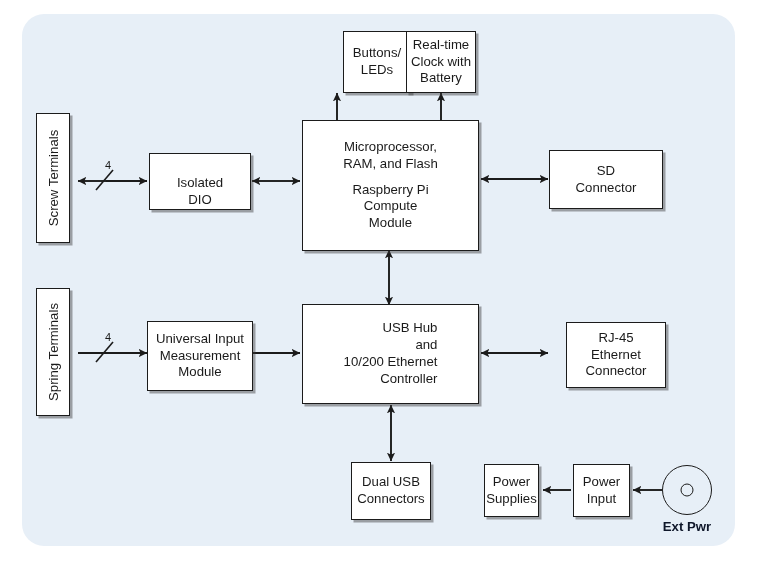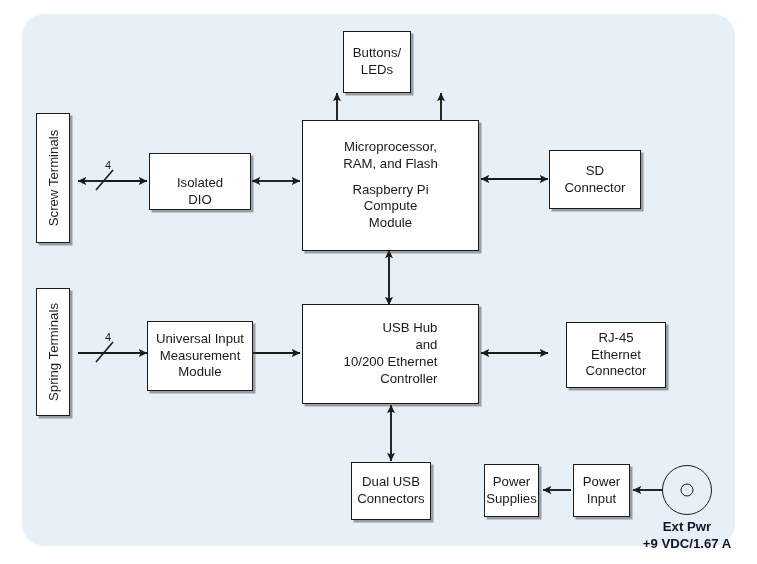--- a/index.html
+++ b/index.html
@@ -159,33 +159,40 @@
     <span>Spring Terminals</span>
   </div>
 
   <div class="box" style="left:303px; top:31px; width:68px; height:62px;margin-left:40px;">
     <div class="lines">
       <div>Buttons/</div>
       <div>LEDs</div>
     </div>
   </div>
 
+  <div class="box" style="left:406px; top:31px; width:70px; height:62px;">
+    <div class="lines">
+      <div>Real-time</div>
+      <div>Clock with</div>
+      <div>Battery</div>
+    </div>
+  </div>
 
   <div class="box" style="left:302px; top:120px; width:177px; height:131px;">
     <div class="lines">
       <div>Microprocessor,</div>
       <div>RAM, and Flash</div>
       <div class="gap"></div>
       <div>Raspberry Pi</div>
       <div>Compute</div>
       <div>Module</div>
     </div>
   </div>
 
-  <div class="box" style="left:549px; top:150px; width:92px; height:59px;text-align:center;">
+  <div class="box" style="left:549px; top:150px; width:114px; height:59px;text-align:center;">
     <div class="lines">
       <div>SD</div>
       <div>Connector</div>
     </div>
   </div>
 
   <div class="box" style="left:149px; top:153px; width:102px; height:57px;align-items:flex-end;">
     <div class="lines">
       <div>Isolated</div>
       <div>DIO</div>
@@ -236,15 +243,14 @@
       <div>Power</div>
       <div>Input</div>
     </div>
   </div>
 
   <div class="jack" style="left:662px; top:465px; width:50px; height:50px;">
     <div class="jack-inner"></div>
   </div>
   <div class="caption" style="left:617px; top:518px; width:140px;">
     <div>Ext Pwr</div>
-    <div>+9 VDC/1.67 A</div>
   </div>
 </div>
 
 </body></html>

